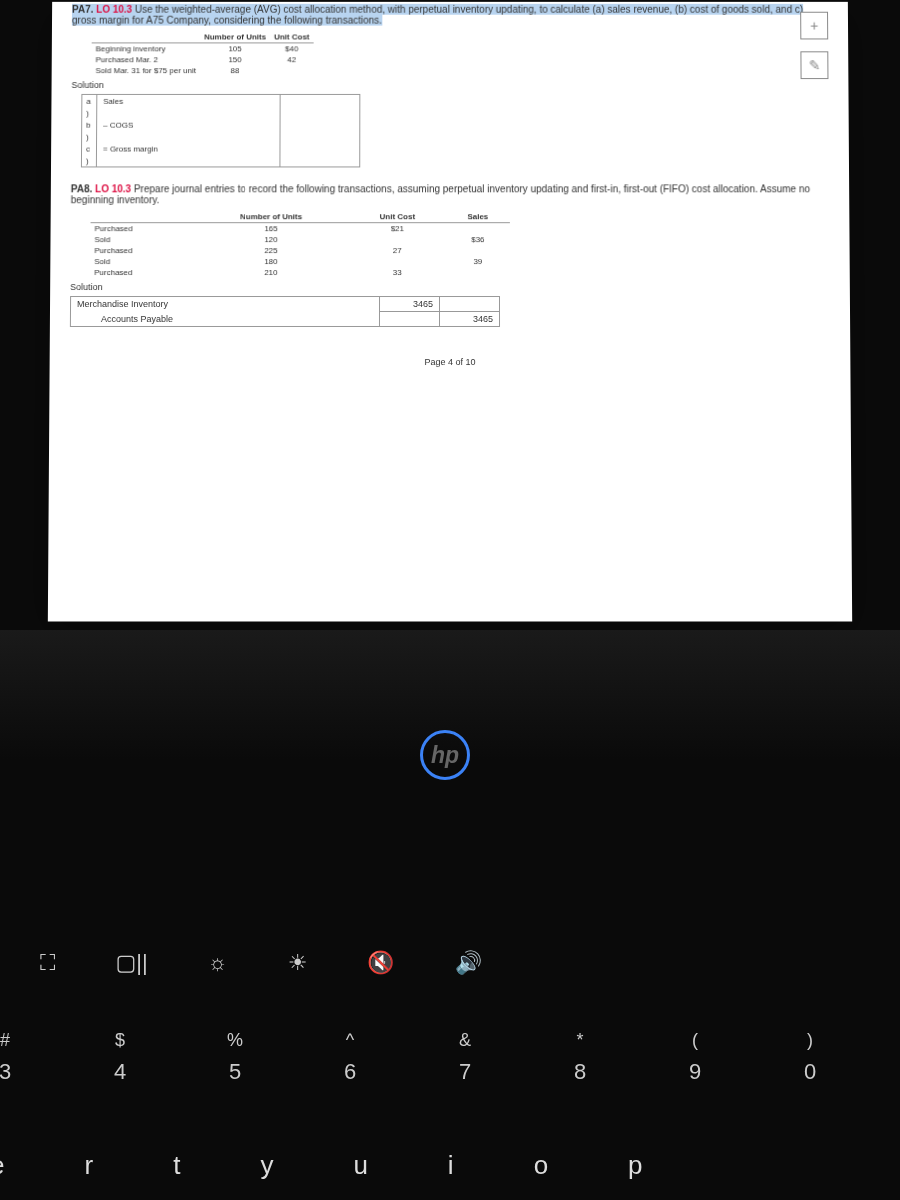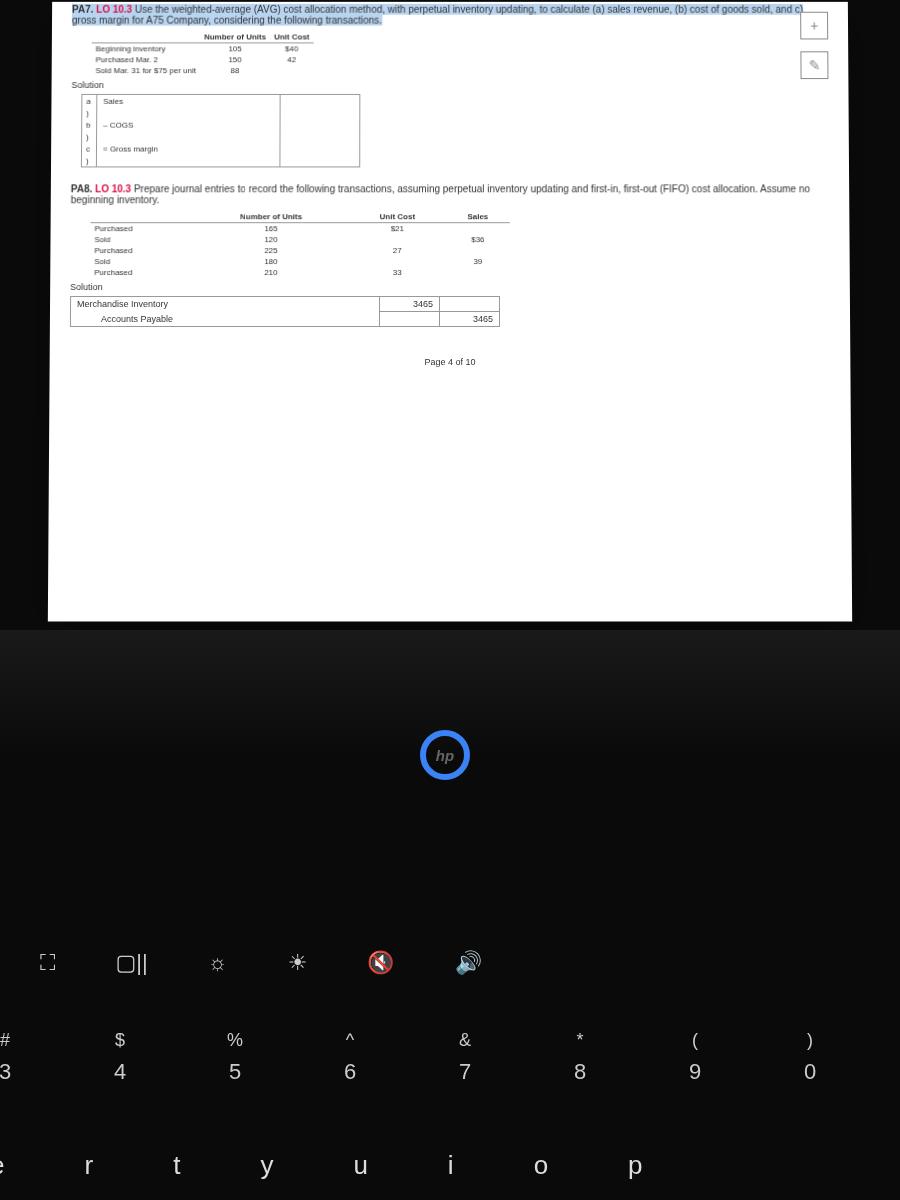--- a/index.html
+++ b/index.html
@@ -16,21 +16,21 @@
 .sol{font-size:9px;margin:4px 0}
 .calc{border:1px solid #999;width:280px}
 .calc td{border-right:1px solid #999}
 .calc .lab{border-right:1px solid #999;padding:2px 6px}
 .p8tab{width:420px}
 .p8tab th{border-bottom:1px solid #999}
 .je{border:1px solid #999;width:430px}
 .je td{padding:2px 6px;font-size:9px}
 .pg{text-align:center;font-size:9px;margin-top:30px}
 .bez{position:absolute;top:630px;left:0;width:900px;height:130px;background:linear-gradient(180deg,#1a1a1a,#0a0a0a)}
-.hp{position:absolute;top:730px;left:420px;width:50px;height:50px;border-radius:50%;border:6px solid #3b82f6;display:flex;align-items:center;justify-content:center;color:#666;font-style:italic;font-size:15px;font-weight:bold}
+.hp{position:absolute;top:730px;left:420px;width:50px;height:50px;border-radius:50%;border:3px solid #3b82f6;display:flex;align-items:center;justify-content:center;color:#666;font-style:italic;font-size:23px;font-weight:bold}
 .keyboard{position:absolute;top:950px;left:0;width:900px;height:250px}
 .frow{position:absolute;top:0;left:40px;display:flex;gap:60px}
 .fkey{color:#ccc;font-size:22px}
 .nrow{position:absolute;top:80px;left:-20px;display:flex;gap:65px}
 .nkey{color:#ccc;text-align:center;width:50px}
 .nkey .sym{font-size:18px}
 .nkey .num{font-size:22px;margin-top:8px;color:#ccc}
 .lrow{position:absolute;top:200px;left:-10px;display:flex;gap:80px}
 .lkey{color:#ddd;font-size:26px}
 .sidebtn{position:absolute;right:20px;width:28px;height:28px;border:1px solid #888;color:#888;display:flex;align-items:center;justify-content:center;font-size:14px;background:#fff}

